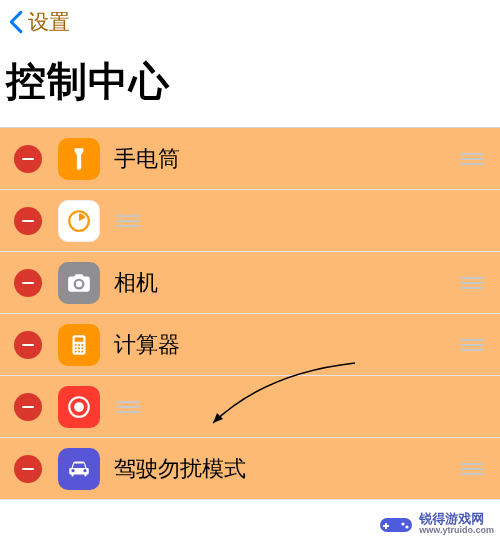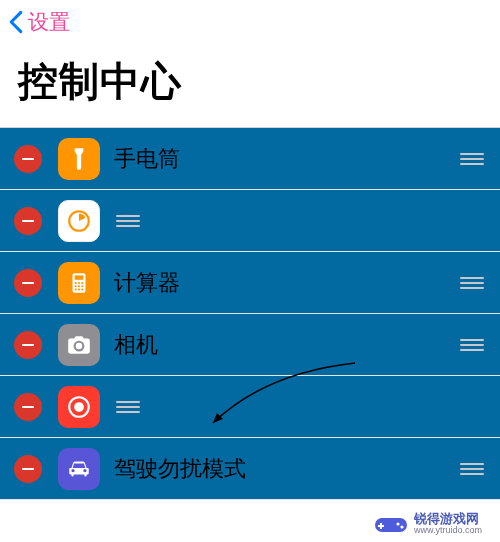--- a/index.html
+++ b/index.html
@@ -12,39 +12,39 @@
     }
     .nav {
       height: 44px;
       display: flex;
       align-items: center;
       padding: 0 8px;
     }
     .back {
       display: flex;
       align-items: center;
-      color: #ec4899;
+      color: #a16207;
       font-size: 21px;
       cursor: pointer;
     }
     .back svg { width: 16px; height: 24px; margin-right: 4px; }
     .title {
       font-size: 40px;
       font-weight: 700;
-      padding: 10px 18px 18px;
+      padding: 10px 6px 18px;
       letter-spacing: 1px;
     }
     .list { border-top: 1px solid #d1d1d6; }
     .row {
       display: flex;
       align-items: center;
       height: 62px;
       padding: 0 14px;
       border-bottom: 1px solid #e5e5ea;
-      background: #0369a1;
+      background: #fdba74;
     }
     .remove-btn {
       width: 28px; height: 28px;
       border-radius: 50%;
       background: #d9372b;
       flex-shrink: 0;
       display: flex;
       align-items: center;
       justify-content: center;
       cursor: pointer;
@@ -87,38 +87,38 @@
     
     .arrow {
       position: absolute;
       left: 205px;
       top: 358px;
       pointer-events: none;
     }
     
     .wm {
       position: absolute;
-      right: 18px;
+      right: 6px;
       bottom: 6px;
       display: flex;
       align-items: center;
       gap: 6px;
       opacity: 0.9;
     }
     .wm-logo {
       width: 34px; height: 24px;
     }
     .wm-text {
       font-size: 13px;
       color: #374ab0;
       font-weight: 700;
       line-height: 1.1;
       text-align: left;
     }
-    .wm-sub { font-size: 9px; color: #6a6a8a; font-weight: 400; }
+    .wm-sub { font-size: 9px; color: #6a6a8a; font-weight: 700; }
   </style>
 </head>
 <body>
 
 <div class="nav">
   <div class="back">
     <svg viewBox="0 0 12 20">
       <polyline points="10,2 2,10 10,18" fill="none" stroke="#007aff" stroke-width="2.5" stroke-linecap="round" stroke-linejoin="round"></polyline>
     </svg>
     <span>设置</span>
@@ -145,20 +145,35 @@
   </div>
 
   <div class="row">
     <div class="remove-btn"></div>
     <div class="app-icon" style="background:#fff;border:1px solid #eee">
       <svg viewBox="0 0 24 24">
           <circle cx="12" cy="12" r="9" fill="none" stroke="#ff9500" stroke-width="2"></circle>
           <path d="M12 12 L12 5 A7 7 0 0 1 18 9 Z" fill="#ff9500"></path>
         </svg>
     </div>
+    <div class="drag">
+        <span></span>
+        <span></span>
+        <span></span>
+      </div>
+  </div>
+
+  <div class="row">
+    <div class="remove-btn"></div>
+    <div class="app-icon" style="background:#8e8e93">
+      <svg viewBox="0 0 24 24">
+          <path fill="#fff" d="M9 4l-1.5 2H4a2 2 0 0 0-2 2v10a2 2 0 0 0 2 2h16a2 2 0 0 0 2-2V8a2 2 0 0 0-2-2h-3.5L15 4H9zm3 4a5 5 0 1 1 0 10 5 5 0 0 1 0-10zm0 2a3 3 0 1 0 0 6 3 3 0 0 0 0-6z"></path>
+        </svg>
+    </div>
+    <div class="label">相机</div>
     <div class="drag">
         <span></span>
         <span></span>
         <span></span>
       </div>
   </div>
 
   <div class="row">
     <div class="remove-btn"></div>
     <div class="app-icon" style="background:#ff9500">
@@ -177,35 +192,20 @@
         </svg>
     </div>
     <div class="label">计算器</div>
     <div class="drag">
         <span></span>
         <span></span>
         <span></span>
       </div>
   </div>
 
-  <div class="row">
-    <div class="remove-btn"></div>
-    <div class="app-icon" style="background:#8e8e93">
-      <svg viewBox="0 0 24 24">
-          <path fill="#fff" d="M9 4l-1.5 2H4a2 2 0 0 0-2 2v10a2 2 0 0 0 2 2h16a2 2 0 0 0 2-2V8a2 2 0 0 0-2-2h-3.5L15 4H9zm3 4a5 5 0 1 1 0 10 5 5 0 0 1 0-10zm0 2a3 3 0 1 0 0 6 3 3 0 0 0 0-6z"></path>
-        </svg>
-    </div>
-    <div class="label">相机</div>
-    <div class="drag">
-        <span></span>
-        <span></span>
-        <span></span>
-      </div>
-  </div>
-
 
   <div class="row">
     <div class="remove-btn"></div>
     <div class="app-icon" style="background:#ff3b30">
       <svg viewBox="0 0 24 24">
           <circle cx="12" cy="12" r="9" fill="none" stroke="#fff" stroke-width="2"></circle>
           <circle cx="12" cy="12" r="4.5" fill="#fff"></circle>
         </svg>
     </div>
     <div class="drag">

